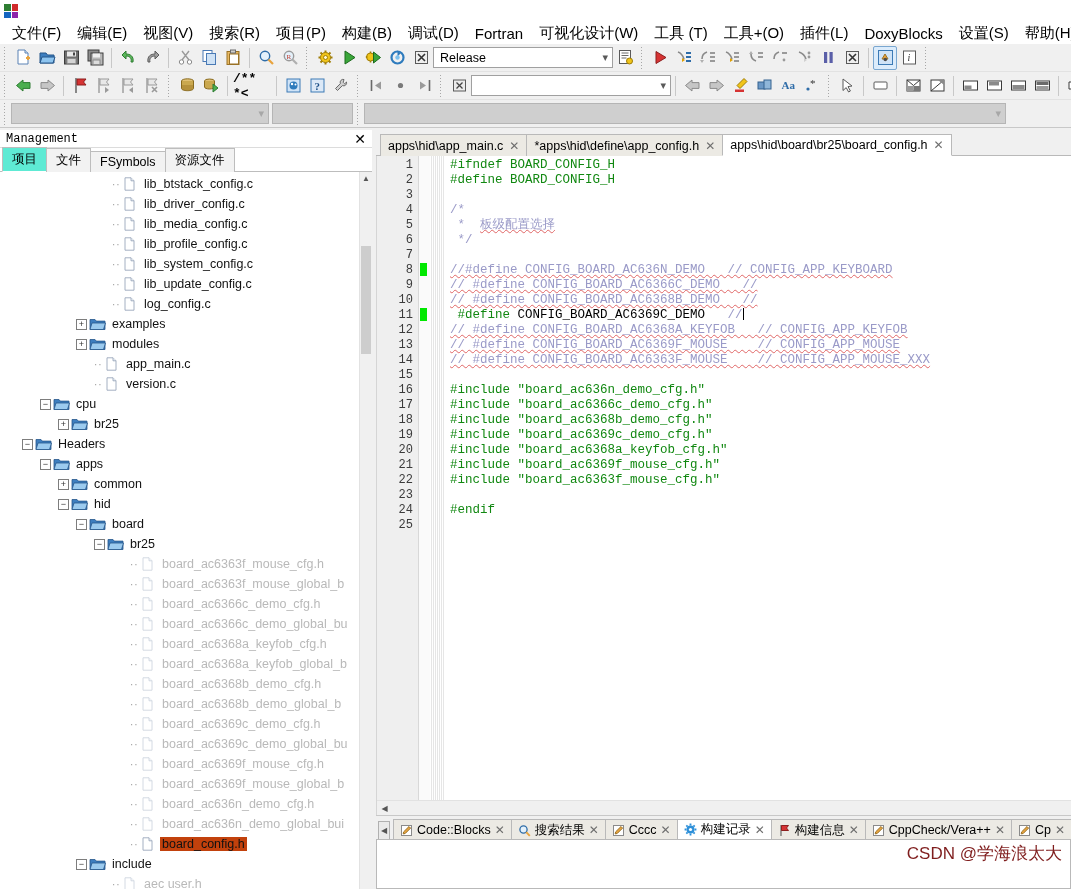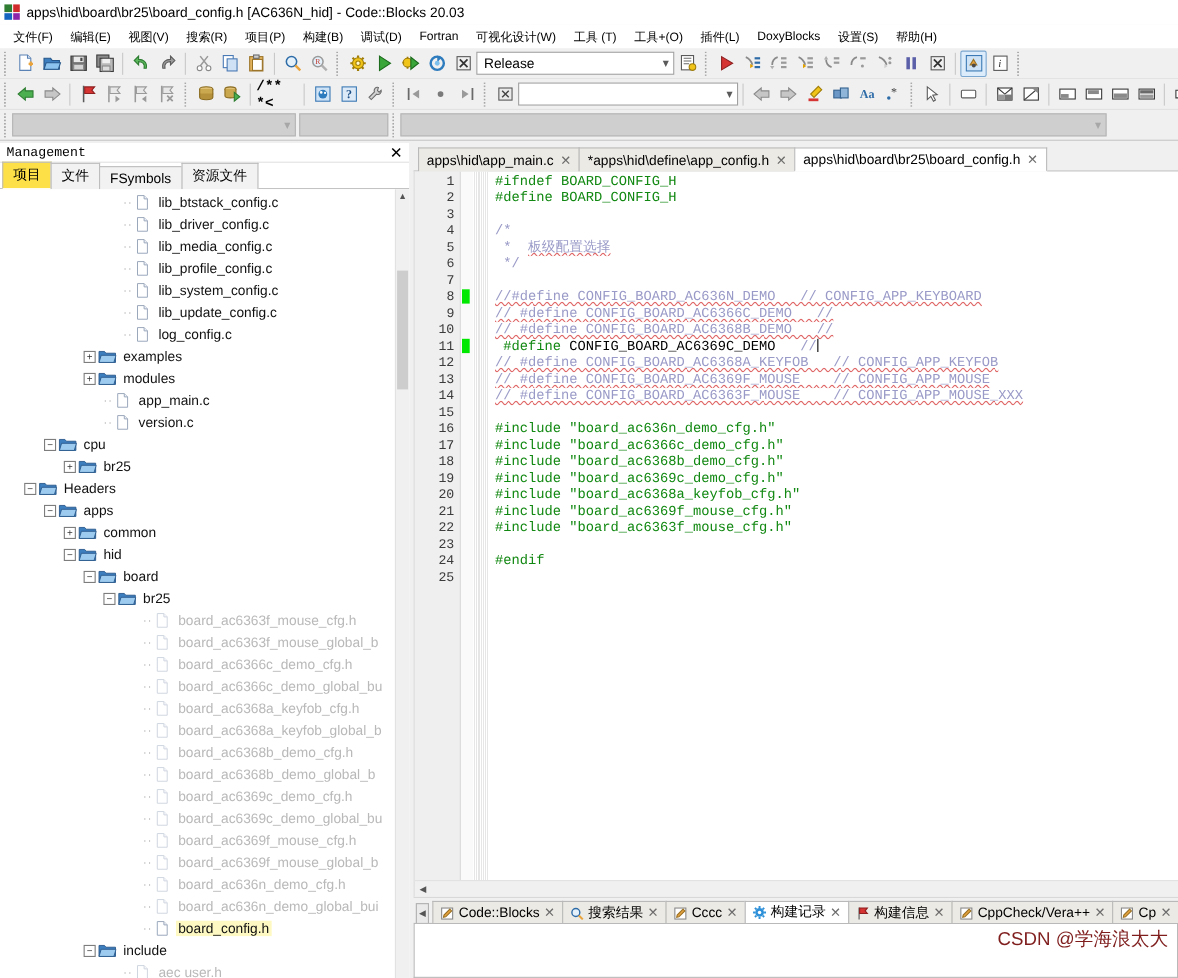--- a/index.html
+++ b/index.html
@@ -30,21 +30,21 @@
   .app-logo i:nth-child(3){ background:#1565c0; }
   .app-logo i:nth-child(4){ background:#8e24aa; }
   .title-text { font-size: 12.5px; color:#000; white-space: nowrap; }
 
   
   .menubar {
     height: 22px; display: flex; align-items: center;
     background: #ffffff; padding-left: 4px;
   }
   .menu-item {
-    padding: 2px 8px; font-size: 11px; white-space: nowrap; cursor: default;
+    padding: 2px 8px; font-size: 15px; white-space: nowrap; cursor: default;
   }
 
   
   .toolbar-row {
     display: flex; align-items: center; height: 28px;
     background: #f0f0f0; border-bottom: 1px solid #e2e2e2;
   }
   .tb-grip {
     width: 7px; height: 22px; margin: 0 2px;
     background-image: radial-gradient(#9a9a9a 40%, transparent 41%);
@@ -87,41 +87,41 @@
   }
   .mgmt-title { font-family:"Liberation Mono", monospace; font-size: 12px; }
   .mgmt-close { font-size: 14px; line-height:1; color:#000; cursor:pointer; padding:0 2px;}
 
   .mgmt-tabs { display:flex; align-items:flex-end; height:24px; background:#fff;
                border-bottom:1px solid #bdbdbd; padding-left:2px; }
   .mtab {
     padding: 3px 9px 3px 9px; font-size:12.5px; border:1px solid #bdbdbd;
     border-bottom:none; background:#f2f2f2; margin-right:-1px; position:relative; top:1px;
   }
-  .mtab.active { background:#fde047; border-bottom:1px solid #ffffff; }
+  .mtab.active { background:#5eead4; border-bottom:1px solid #ffffff; }
 
   .tree-wrap { flex:1 1 auto; position:relative; overflow:hidden; background:#fff; }
   .tree { position:absolute; inset:0 13px 0 0; overflow:hidden; padding-top:2px; }
   .trow {
     display:flex; align-items:center; height:20px; white-space:nowrap;
     font-size:12.5px; color:#111;
   }
   .trow .ind { flex:0 0 auto; height:20px; position:relative; }
   .tog {
     width:11px; height:11px; border:1px solid #7d7d7d; background:#fff;
     display:inline-flex; align-items:center; justify-content:center;
     font-size:9px; line-height:1; color:#333; margin-right:2px; flex:0 0 auto;
     font-family:"Liberation Sans",sans-serif;
   }
   .dots { width:9px; flex:0 0 auto; color:#9a9a9a; font-size:10px; letter-spacing:1px;
           overflow:hidden; }
   .ficon { width:17px; height:14px; flex:0 0 auto; margin-right:4px; }
   .tlabel { padding: 0 2px; }
   .trow.dim .tlabel { color:#b9b9b9; }
-  .trow.sel .tlabel { background:#fef9c3; }
+  .trow.sel .tlabel { background:#c2410c; }
 
   .vscroll {
     position:absolute; top:0; right:0; width:13px; bottom:0;
     background:#f0f0f0; border-left:1px solid #e2e2e2;
   }
   .vscroll .arr {
     height:13px; display:flex; align-items:center; justify-content:center;
     font-size:8px; color:#555; background:#f0f0f0;
   }
   .vscroll .thumb {
@@ -227,21 +227,20 @@
 
 <div id="app">
 
   <div class="titlebar">
     <div class="app-logo">
       <i></i>
         <i></i>
         <i></i>
         <i></i>
     </div>
-    <div class="title-text">apps\hid\board\br25\board_config.h [AC636N_hid] - Code::Blocks 20.03</div>
   </div>
 
   <div class="menubar" id="menubar">
       <div class="menu-item">文件(F)</div>
       <div class="menu-item">编辑(E)</div>
       <div class="menu-item">视图(V)</div>
       <div class="menu-item">搜索(R)</div>
       <div class="menu-item">项目(P)</div>
       <div class="menu-item">构建(B)</div>
       <div class="menu-item">调试(D)</div>

